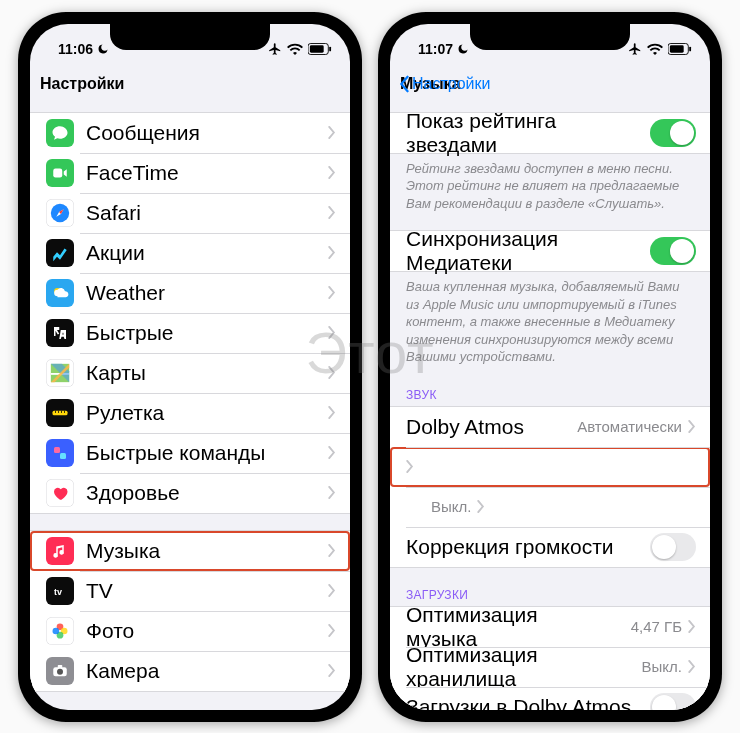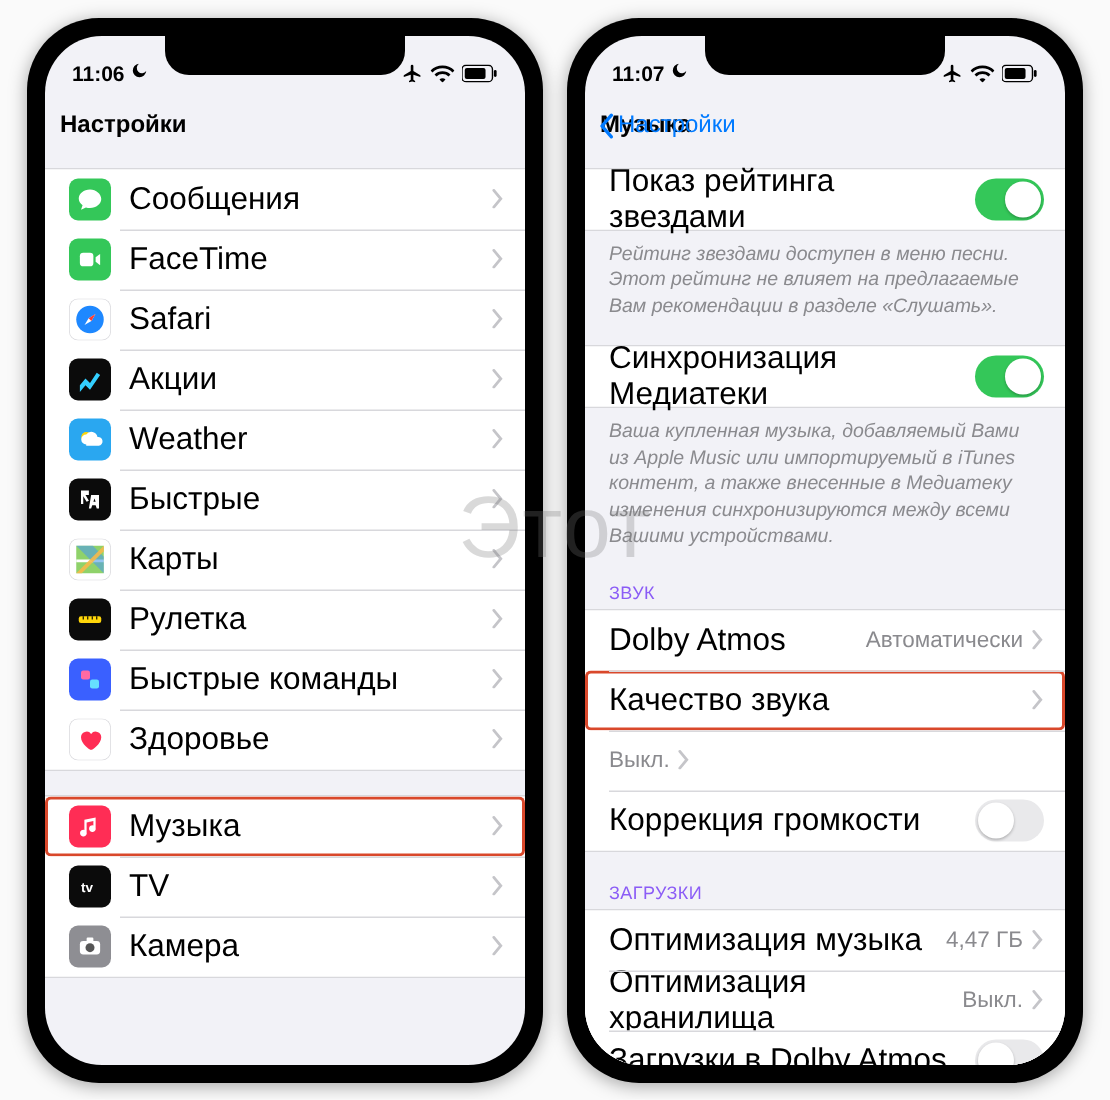--- a/index.html
+++ b/index.html
@@ -29,21 +29,21 @@
   .notch {
     position: absolute; top: 0; left: 50%; transform: translateX(-50%);
     width: 160px; height: 26px; background: #000;
     border-bottom-left-radius: 16px; border-bottom-right-radius: 16px;
   }
   .statusbar {
     height: 40px; display: flex; align-items: center; justify-content: space-between;
     padding: 10px 18px 0;
     font-size: 14px; font-weight: 600;
   }
-  .sb-left { display:flex; gap:4px; }
+  .sb-left { display:flex; gap:4px; align-items:center;margin-left:10px;}
   .sb-right { display:flex; gap:5px; align-items:center;}
   .sb-right svg { display:block; }
   .navbar {
     height: 40px; display: flex; align-items: center; justify-content: flex-start;
     position: relative; padding: 0 10px;
     background: #f2f2f7;
   }
   .navbar .title { font-size: 16px; font-weight: 600; }
   .navbar .back { position: absolute; left: 8px; display: flex; align-items: center; color: #007aff; font-size: 16px; }
   .navbar .back svg { margin-right: 2px; }
@@ -65,21 +65,21 @@
   .row + .row::before {
     content: ""; position: absolute; left: 50px; right: 0; top: 0;
     height: .5px; background: #d8d8dc;
   }
   .row.nosep + .row::before, .right-phone .row + .row::before { left: 16px; }
   .row .icon {
     width: 28px; height: 28px; border-radius: 6px; margin-right: 12px;
     display:flex; align-items:center; justify-content:center; flex-shrink:0;
   }
   .row .label { flex: 1; font-size: 21px; }
-  .row .value { font-size: 15px; color: #8a8a8e; margin-right: 6px; }
+  .row .value { font-size: 15px; color: #8a8a8e; margin-right: 6px; margin-left: 25px; }
   .chev { color:#c5c5c9; }
   .highlight { box-shadow: inset 0 0 0 2px #d9482b; border-radius: 4px; }
   .toggle {
     width: 46px; height: 28px; border-radius: 14px; background: #e9e9eb; position: relative;
   }
   .toggle .knob {
     width: 24px; height: 24px; border-radius: 12px; background: #fff; position: absolute;
     top: 2px; left: 2px; box-shadow: 0 1px 2px rgba(0,0,0,.25);
   }
   .toggle.on { background: #34c759; }
@@ -266,20 +266,34 @@
                 <svg width="18" height="18" viewBox="0 0 24 24">
                   <text x="4" y="17" font-size="12" font-weight="700" fill="#fff">tv</text>
                 </svg>
               </span>
               <span class="label">TV</span>
               <svg class="chev" width="8" height="13" viewBox="0 0 8 14">
                 <path fill="none" stroke="#c5c5c9" stroke-width="2" stroke-linecap="round" d="M1 1l5 6-5 6"></path>
               </svg>
             </div>
             <div class="row">
+              <span class="icon" style="background:#ffffff;box-shadow:inset 0 0 0 .5px #d8d8dc;">
+                <svg width="20" height="20" viewBox="0 0 24 24">
+                  <circle cx="12" cy="7" r="4" fill="#ff3b30" opacity=".8"></circle>
+                  <circle cx="17" cy="12" r="4" fill="#ffd60a" opacity=".8"></circle>
+                  <circle cx="12" cy="17" r="4" fill="#34c759" opacity=".8"></circle>
+                  <circle cx="7" cy="12" r="4" fill="#007aff" opacity=".8"></circle>
+                </svg>
+              </span>
+              <span class="label">Фото</span>
+              <svg class="chev" width="8" height="13" viewBox="0 0 8 14">
+                <path fill="none" stroke="#c5c5c9" stroke-width="2" stroke-linecap="round" d="M1 1l5 6-5 6"></path>
+              </svg>
+            </div>
+            <div class="row">
               <span class="icon" style="background:#8e8e93;">
                 <svg width="18" height="18" viewBox="0 0 24 24">
                   <rect x="3" y="7" width="18" height="12" rx="3" fill="#fff"></rect>
                   <circle cx="12" cy="13" r="4" fill="#555"></circle>
                   <rect x="9" y="4" width="6" height="4" rx="1" fill="#fff"></rect>
                 </svg>
               </span>
               <span class="label">Камера</span>
               <svg class="chev" width="8" height="13" viewBox="0 0 8 14">
                 <path fill="none" stroke="#c5c5c9" stroke-width="2" stroke-linecap="round" d="M1 1l5 6-5 6"></path>
@@ -357,21 +371,20 @@
         <div class="group-header">ЗВУК</div>
         <div class="list">
           <div class="row">
             <span class="label">Dolby Atmos</span>
             <span class="value">Автоматически</span>
             <svg class="chev" width="8" height="13" viewBox="0 0 8 14">
                 <path fill="none" stroke="#c5c5c9" stroke-width="2" stroke-linecap="round" d="M1 1l5 6-5 6"></path>
               </svg>
           </div>
           <div class="row highlight">
-            <span class="label">Качество звука</span>
             <svg class="chev" width="8" height="13" viewBox="0 0 8 14">
                 <path fill="none" stroke="#c5c5c9" stroke-width="2" stroke-linecap="round" d="M1 1l5 6-5 6"></path>
               </svg>
           </div>
           <div class="row">
             <span class="value">Выкл.</span>
             <svg class="chev" width="8" height="13" viewBox="0 0 8 14">
                 <path fill="none" stroke="#c5c5c9" stroke-width="2" stroke-linecap="round" d="M1 1l5 6-5 6"></path>
               </svg>
           </div>

